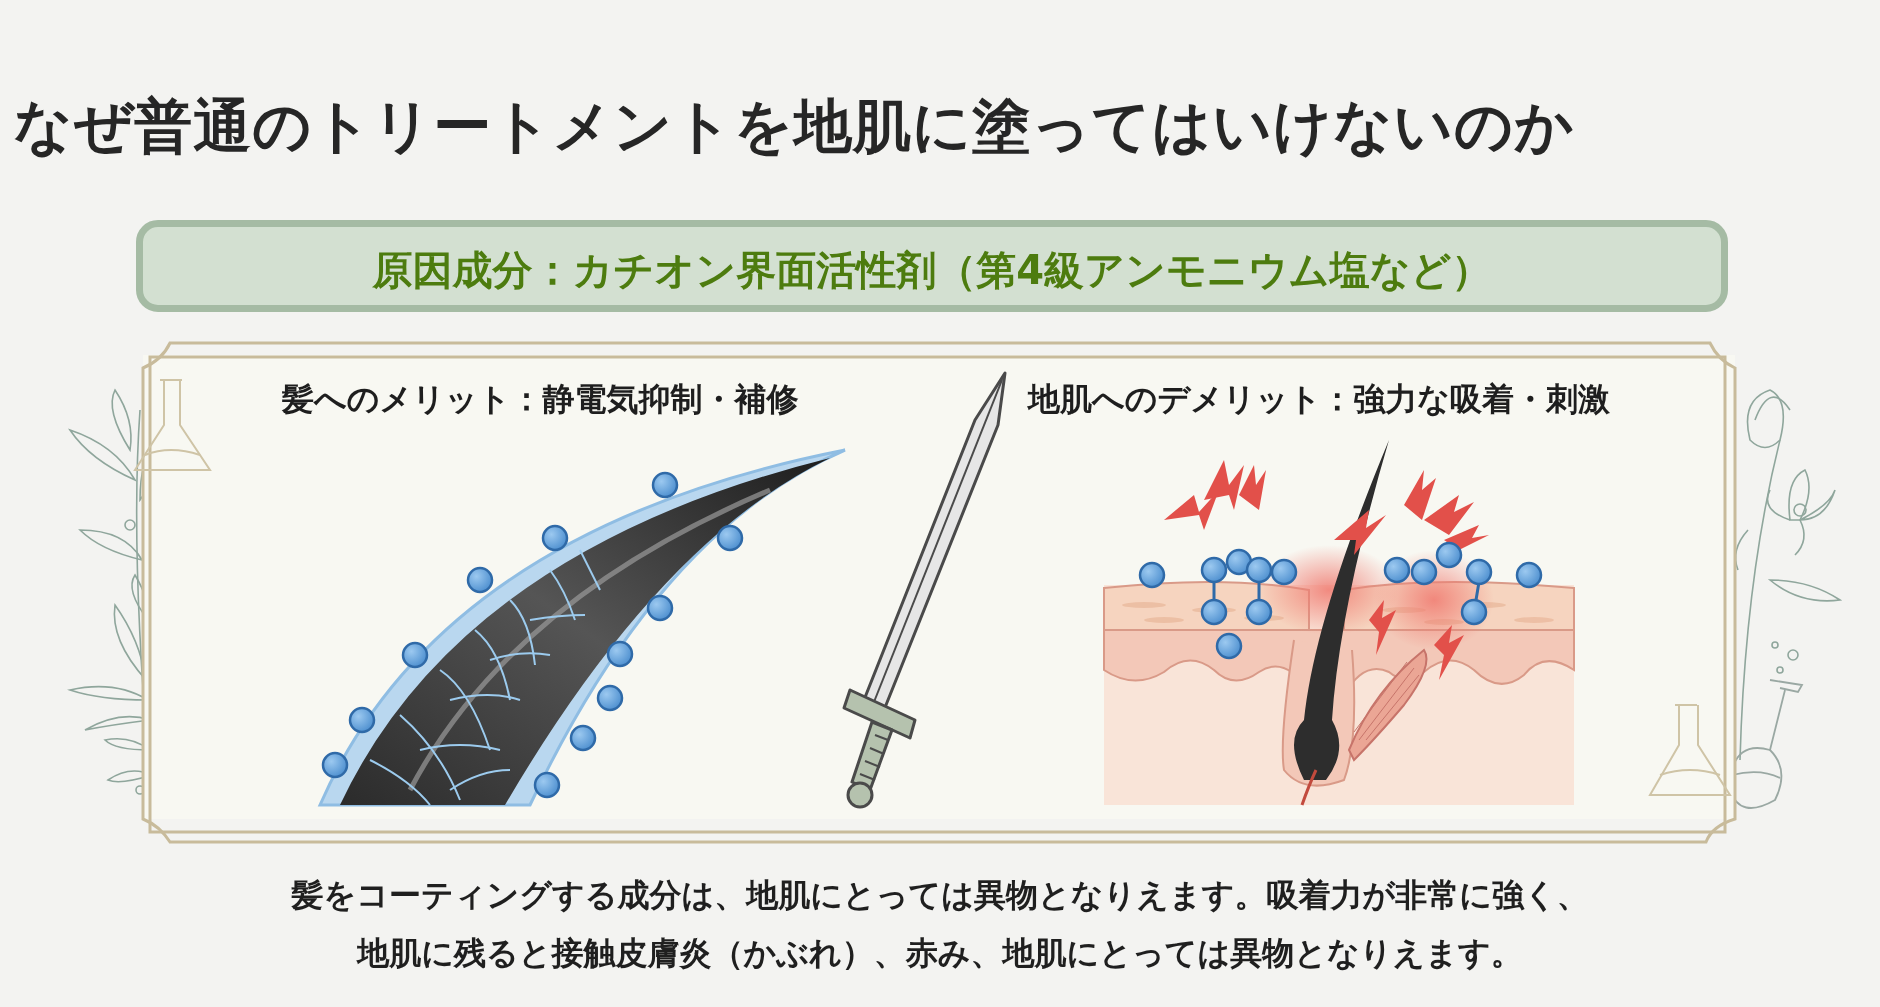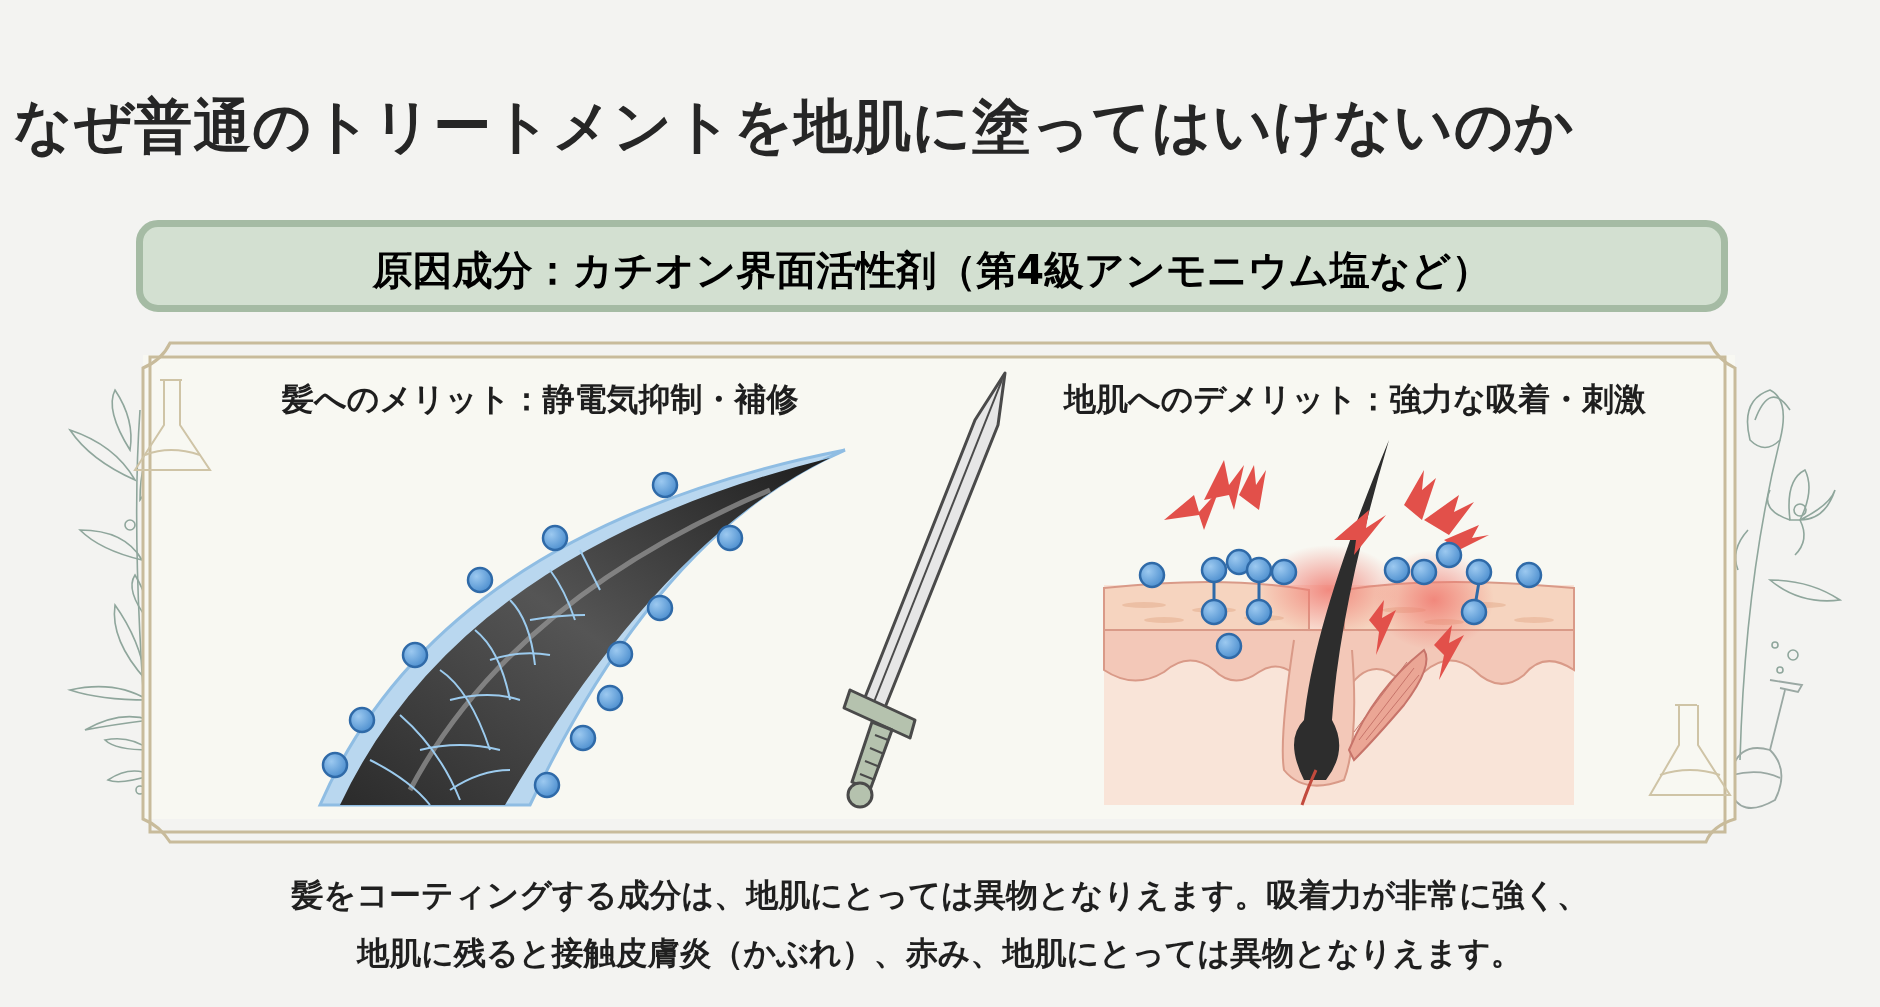--- a/index.html
+++ b/index.html
@@ -14,21 +14,21 @@
     position: absolute; left: 0; top: 88px; width: 1588px;
     text-align: center; font-size: 58px; font-weight: bold;
     letter-spacing: 1px; color: #262626;
   }
   .cause-banner {
     position: absolute; left: 136px; top: 220px; width: 1592px; height: 92px;
     box-sizing: border-box;
     background: #d3e0d1; border: 7px solid #a5bba4; border-radius: 22px;
     display: flex; align-items: center; justify-content: center;
   }
-  .cause-banner span { font-size: 40px; font-weight: bold; color: #000000; margin-top: 9px; }
+  .cause-banner span { font-size: 40px; font-weight: bold; color: #4d7c0f; margin-top: 9px; }
   .frame-layer { position: absolute; left: 0; top: 0; }
   .panel-heading {
     position: absolute; font-size: 32px; font-weight: bold; color: #1e1e1e;
     white-space: nowrap;
     font-family: Liberation Serif, serif;
   }
   .footer-text {
     position: absolute; left: 0; width: 1880px; text-align: center;
     font-size: 32px; font-weight: bold; color: #1f1f1f;
   }
@@ -155,21 +155,21 @@
   <g stroke="#4a4a4a" stroke-width="3" stroke-linejoin="round">
     <path d="M175 3 L168 55 L52 345 L30 340 L145 50 Z" fill="#e6e6e6"></path>
     <path d="M172 10 L40 342" fill="none" stroke-width="2"></path>
     <path d="M20 320 L85 350 L80 368 L14 338 Z" fill="#b5c2ae"></path>
     <path d="M42 352 L62 360 L40 420 L22 412 Z" fill="#b5c2ae"></path>
     <path d="M45 365 L58 370 M40 378 L54 384 M35 391 L50 397 M30 404 L45 410" fill="none" stroke-width="2"></path>
     <circle cx="30" cy="425" r="12" fill="#b5c2ae"></circle>
   </g>
 </svg>
 
-<div class="panel-heading" style="left:1028px;top:378px;margin-left:36px;">地肌へのデメリット：強力な吸着・刺激</div>
+<div class="panel-heading" style="left:1028px;top:378px;">地肌へのデメリット：強力な吸着・刺激</div>
 
 <svg style="left:1104px;top:440px;" width="470" height="365" viewBox="0 0 470 365">
   <defs>
     <radialGradient id="redGlow" cx="0.5" cy="0.5" r="0.5">
       <stop offset="0" stop-color="#f07a70" stop-opacity="0.85"></stop>
       <stop offset="1" stop-color="#f07a70" stop-opacity="0"></stop>
     </radialGradient>
     <radialGradient id="molGrad2" cx="0.35" cy="0.35" r="0.7">
       <stop offset="0" stop-color="#9cc9f0"></stop>
       <stop offset="1" stop-color="#4d8fcf"></stop>

